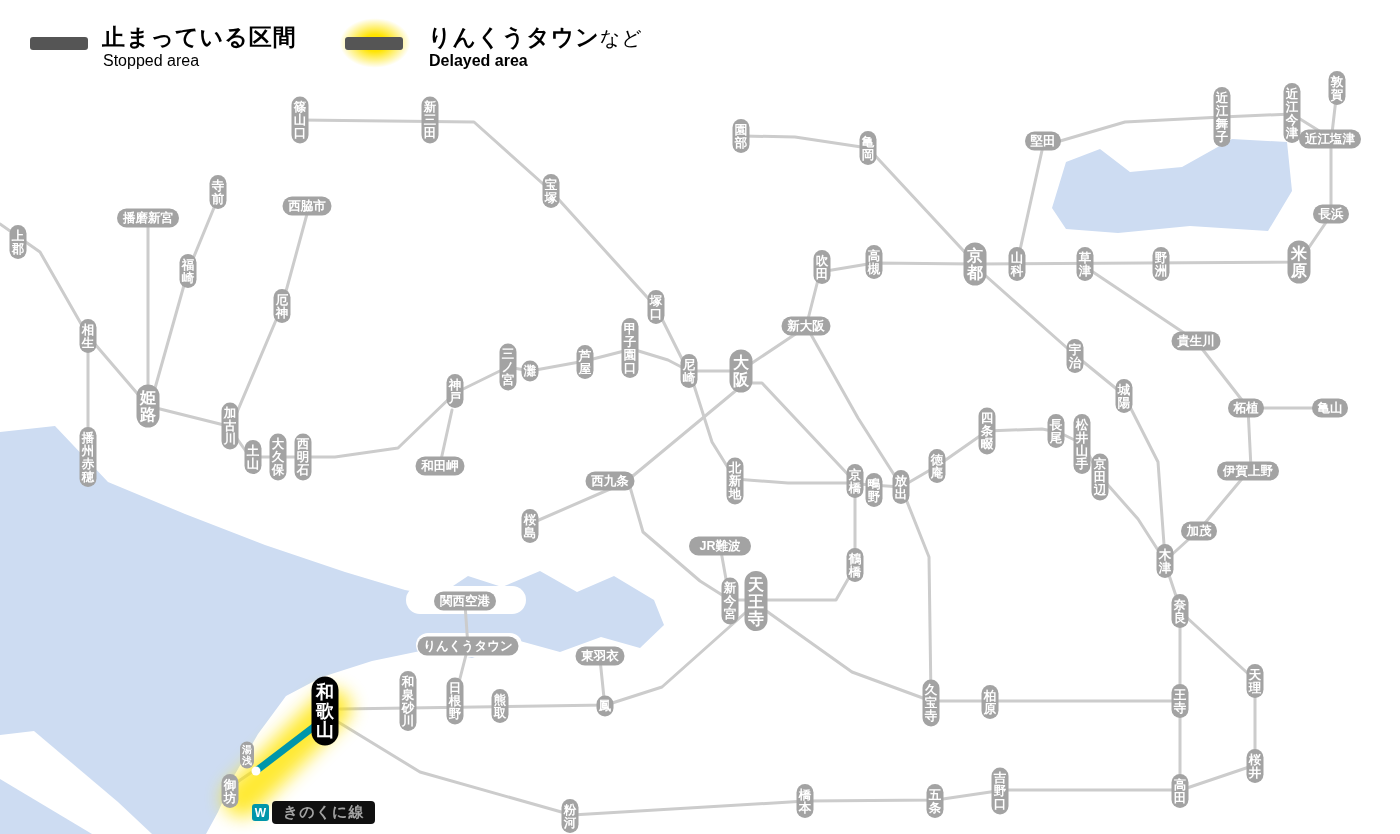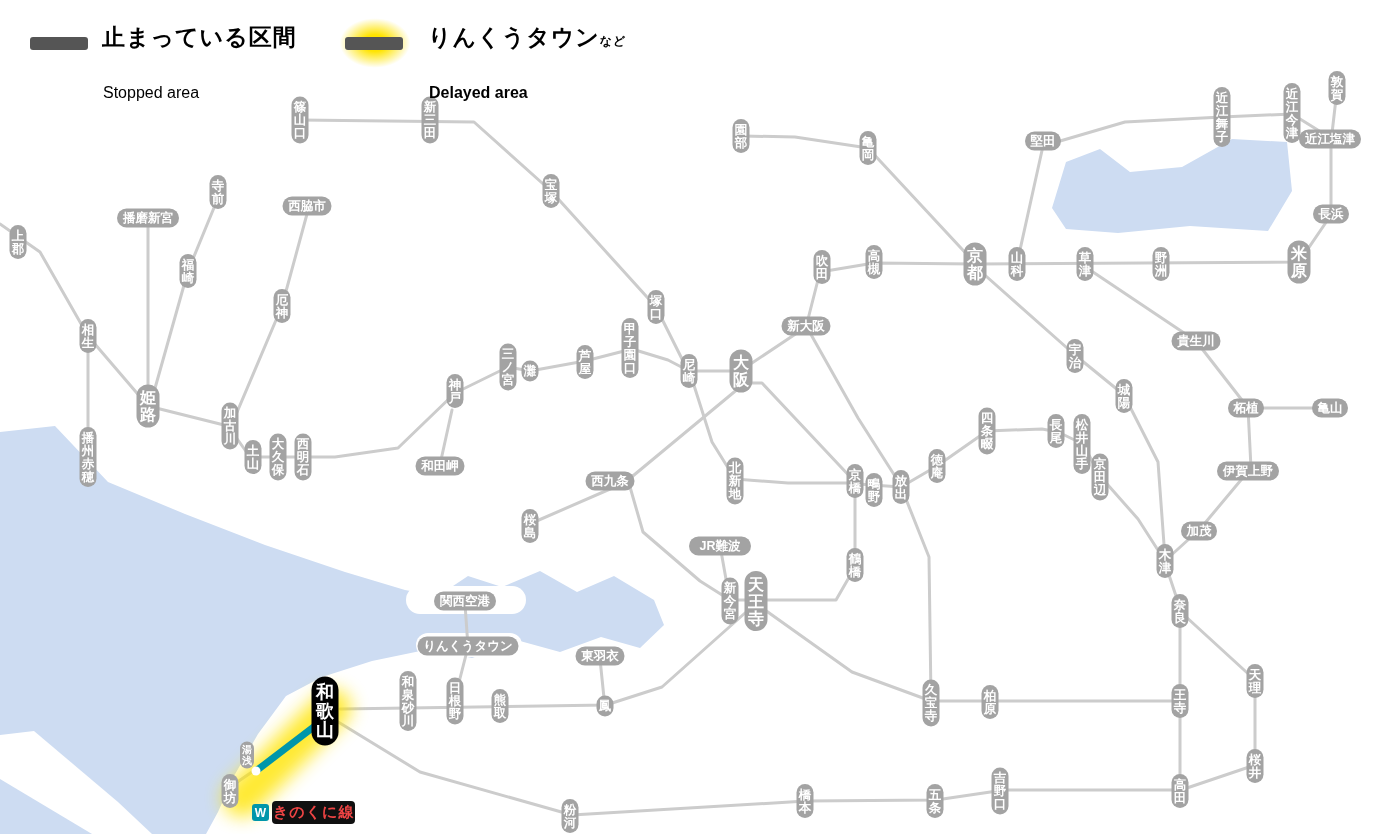--- a/index.html
+++ b/index.html
@@ -5,31 +5,31 @@
   html,body{margin:0;padding:0;background:#fff;}
   body{width:1400px;height:834px;overflow:hidden;
        font-family:"Liberation Sans","DejaVu Sans",sans-serif;color:#000;}
   #screen{position:relative;width:1400px;height:834px;background:#fff;}
   #map-svg{position:absolute;left:0;top:0;}
   .legend-bar{position:absolute;width:58px;height:13px;border-radius:3px;background:#555;}
   #bar-stopped{left:30px;top:37px;}
   #bar-delayed{left:345px;top:37px;}
   #glow-spot{position:absolute;left:328px;top:10px;width:94px;height:66px;border-radius:50%;}
   .legend-title{position:absolute;font-size:23px;font-weight:bold;letter-spacing:1px;white-space:nowrap;}
-  .legend-sub{position:absolute;font-size:16px;white-space:nowrap;margin-top:32px;}
+  .legend-sub{position:absolute;font-size:16px;white-space:nowrap;}
   #t-stopped{left:102px;top:22px;}
   #s-stopped{left:103px;top:52px;}
   #t-delayed{left:428px;top:22px;}
   #s-delayed{left:429px;top:52px;font-weight:bold;}
-  .suffix{font-size:12px;font-weight:bold;}
+  .suffix{font-size:20px;font-weight:normal;}
   .line-badge{position:absolute;left:252px;top:801px;display:flex;align-items:center;gap:3px;}
   .badge-icon{width:17px;height:17px;color:#fff;font-weight:bold;font-size:12px;
               display:flex;align-items:center;justify-content:center;border-radius:3px;}
-  .badge-label{background:#101010;color:#ef4444;font-weight:bold;font-size:15px;
-               padding:2px 1px;border-radius:4px;letter-spacing:1px;white-space:nowrap;}
+  .badge-label{background:#101010;color:#a3a3a3;font-weight:bold;font-size:15px;
+               padding:2px 11px;border-radius:4px;letter-spacing:1px;white-space:nowrap;}
 </style>
 </head>
 <body>
 
 <div id="screen">
 
   <svg id="map-svg" width="1400" height="834" viewBox="0 0 1400 834" xmlns="http://www.w3.org/2000/svg">
     <defs>
       <filter id="blur9" x="-80%" y="-80%" width="260%" height="260%">
         <feGaussianBlur stdDeviation="9"></feGaussianBlur>

